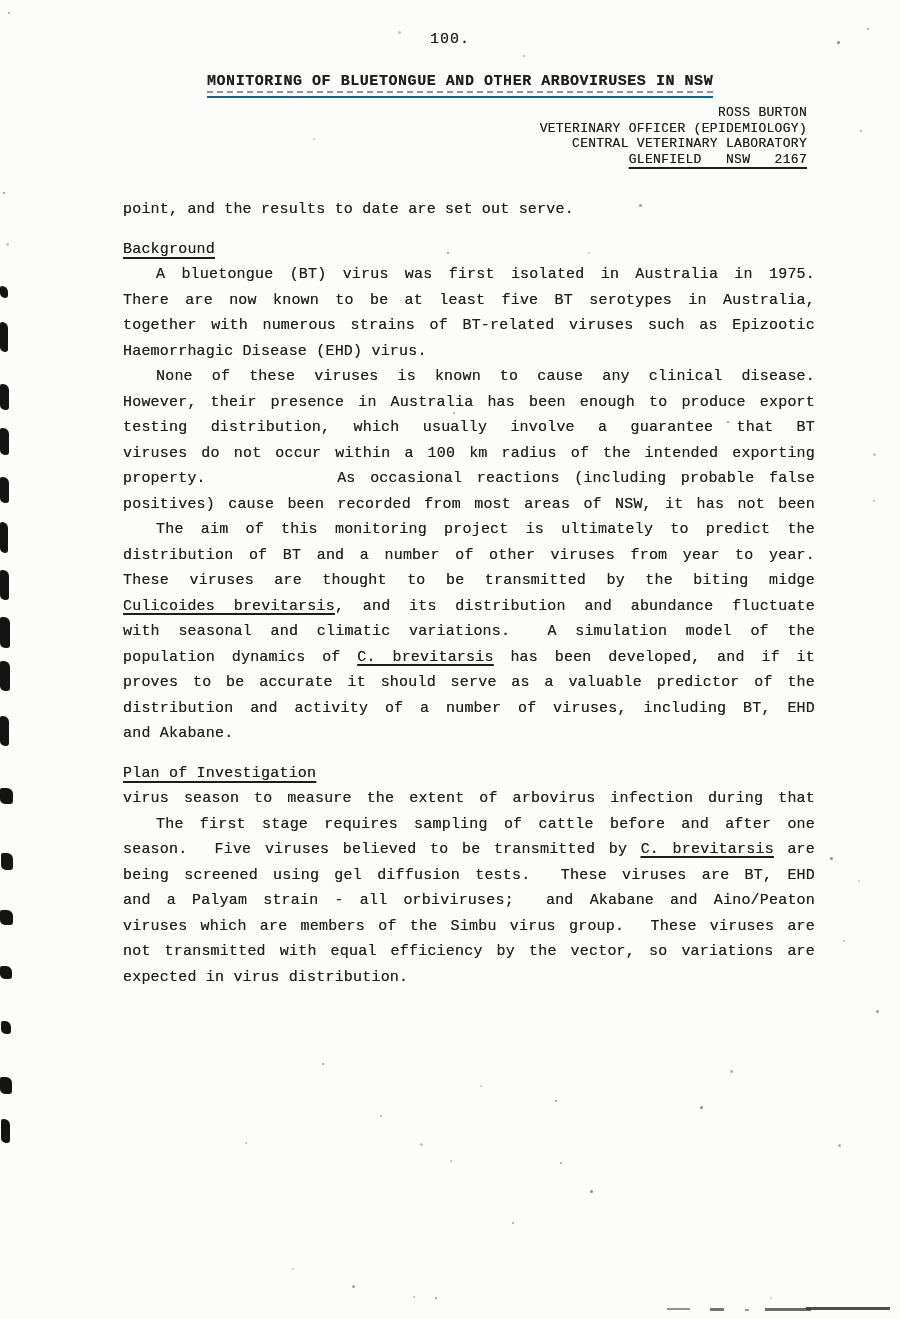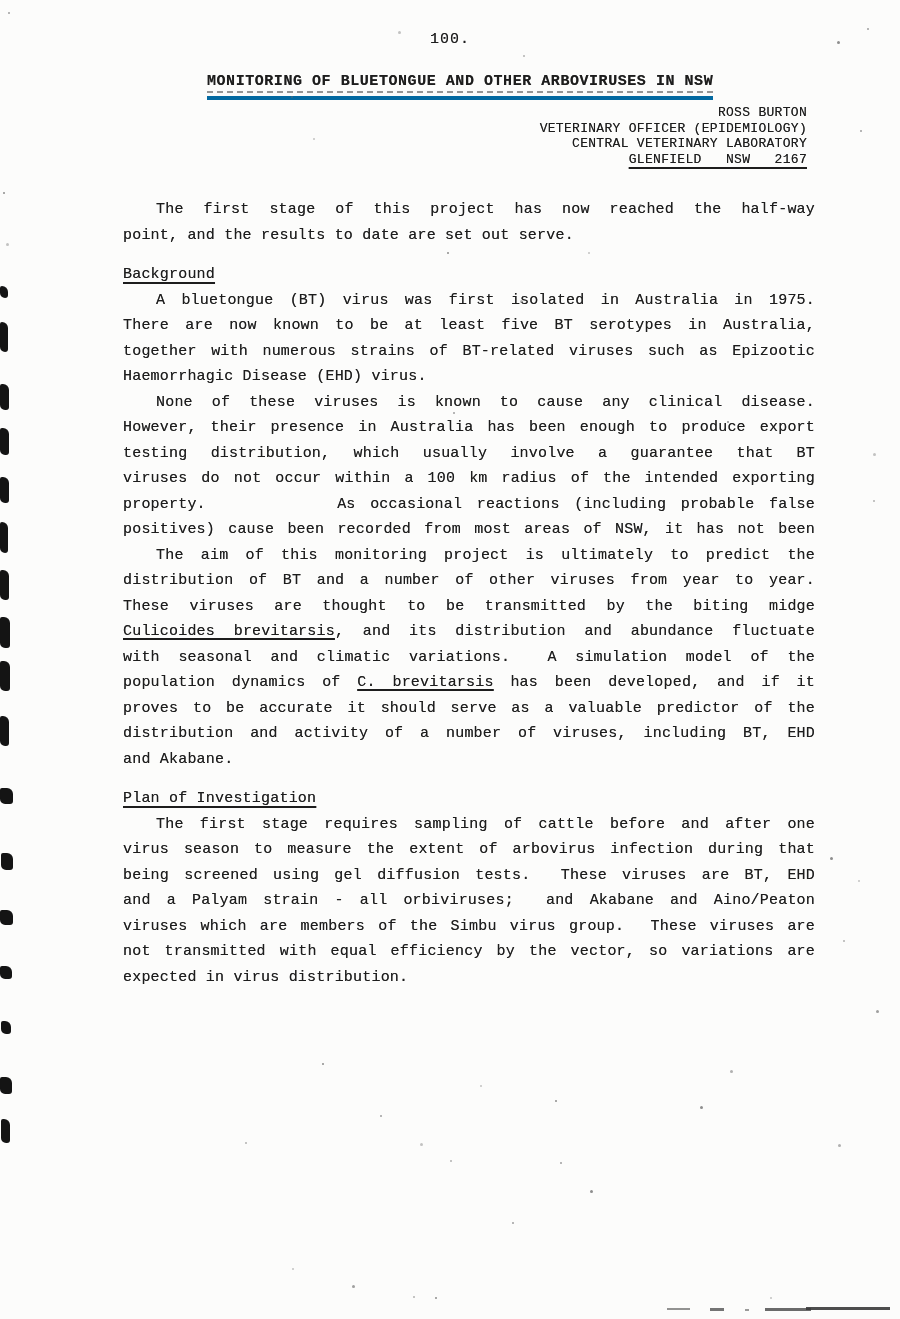--- a/index.html
+++ b/index.html
@@ -16,21 +16,21 @@
     overflow:hidden;
     text-shadow:0 0 0.5px rgba(25,25,25,0.65);
   }
   .pagenum{
     position:absolute;top:31px;left:0;width:100%;
     text-align:center;font-size:15px;letter-spacing:1px;
   }
   .title{
     position:absolute;top:73px;left:207px;
     font-size:15px;font-weight:bold;letter-spacing:0.55px;
-    border-bottom:4px solid #0369a1;padding-bottom:3px;
+    border-bottom:2px solid #0369a1;padding-bottom:3px;
   }
   .title::after{
     content:"";display:block;margin-top:1px;
     border-bottom:2px dashed rgba(26,26,26,0.45);
   }
   .byline{
     position:absolute;top:105px;right:93px;
     text-align:right;font-size:13px;line-height:15.5px;letter-spacing:0.3px;
     white-space:pre;
   }
@@ -68,21 +68,20 @@
 </style>
 </head>
 <body>
 
 <div class="page">
   <div class="pagenum">100.</div>
   <div class="title">MONITORING OF BLUETONGUE AND OTHER ARBOVIRUSES IN NSW</div>
   <div class="byline"><div class="byline-line">ROSS BURTON</div><div class="byline-line">VETERINARY OFFICER (EPIDEMIOLOGY)</div><div class="byline-line">CENTRAL VETERINARY LABORATORY</div><div class="byline-line u">GLENFIELD&nbsp;&nbsp;&nbsp;NSW&nbsp;&nbsp;&nbsp;2167</div></div>
   <div class="docbody">
       <div class="para">
-        <div class="line first"><span>The first stage of this project has now reached the half-way</span></div>
         <div class="line last"><span>point, and the results to date are set out serve.</span></div>
       </div>
       <div class="heading"><span>Background</span></div>
       <div class="para">
         <div class="line first"><span>A bluetongue (BT) virus was first isolated in Australia in 1975.</span></div>
         <div class="line"><span>There are now known to be at least five BT serotypes in Australia,</span></div>
         <div class="line"><span>together with numerous strains of BT-related viruses such as Epizootic</span></div>
         <div class="line last"><span>Haemorrhagic Disease (EHD) virus.</span></div>
       </div>
       <div class="para">
@@ -99,22 +98,23 @@
         <div class="line"><span>These viruses are thought to be transmitted by the biting midge</span></div>
         <div class="line"><span class="species">Culicoides brevitarsis</span><span>, and its distribution and abundance fluctuate</span></div>
         <div class="line"><span>with seasonal and climatic variations.&nbsp; A simulation model of the</span></div>
         <div class="line"><span>population dynamics of </span><span class="species">C. brevitarsis</span><span> has been developed, and if it</span></div>
         <div class="line"><span>proves to be accurate it should serve as a valuable predictor of the</span></div>
         <div class="line"><span>distribution and activity of a number of viruses, including BT, EHD</span></div>
         <div class="line last"><span>and Akabane.</span></div>
       </div>
       <div class="heading"><span>Plan of Investigation</span></div>
       <div class="para">
+        <div class="line"><span>virus season to measure the extent of arbovirus infection during that</span></div>
         <div class="line first"><span>The first stage requires sampling of cattle before and after one</span></div>
-        <div class="line"><span>virus season to measure the extent of arbovirus infection during that</span></div>
+        <div class="line"><span>season.&nbsp; Five viruses believed to be transmitted by </span><span class="species">C. brevitarsis</span><span> are</span></div>
         <div class="line"><span>being screened using gel diffusion tests.&nbsp; These viruses are BT, EHD</span></div>
         <div class="line"><span>and a Palyam strain - all orbiviruses;&nbsp; and Akabane and Aino/Peaton</span></div>
         <div class="line"><span>viruses which are members of the Simbu virus group.&nbsp; These viruses are</span></div>
         <div class="line"><span>not transmitted with equal efficiency by the vector, so variations are</span></div>
         <div class="line last"><span>expected in virus distribution.</span></div>
       </div>
     </div>
   <div>
       <div class="blob" style="left: 0px; top: 286px; width: 8px; height: 12px;"></div>
       <div class="blob" style="left: 0px; top: 322px; width: 8px; height: 30px;"></div>

